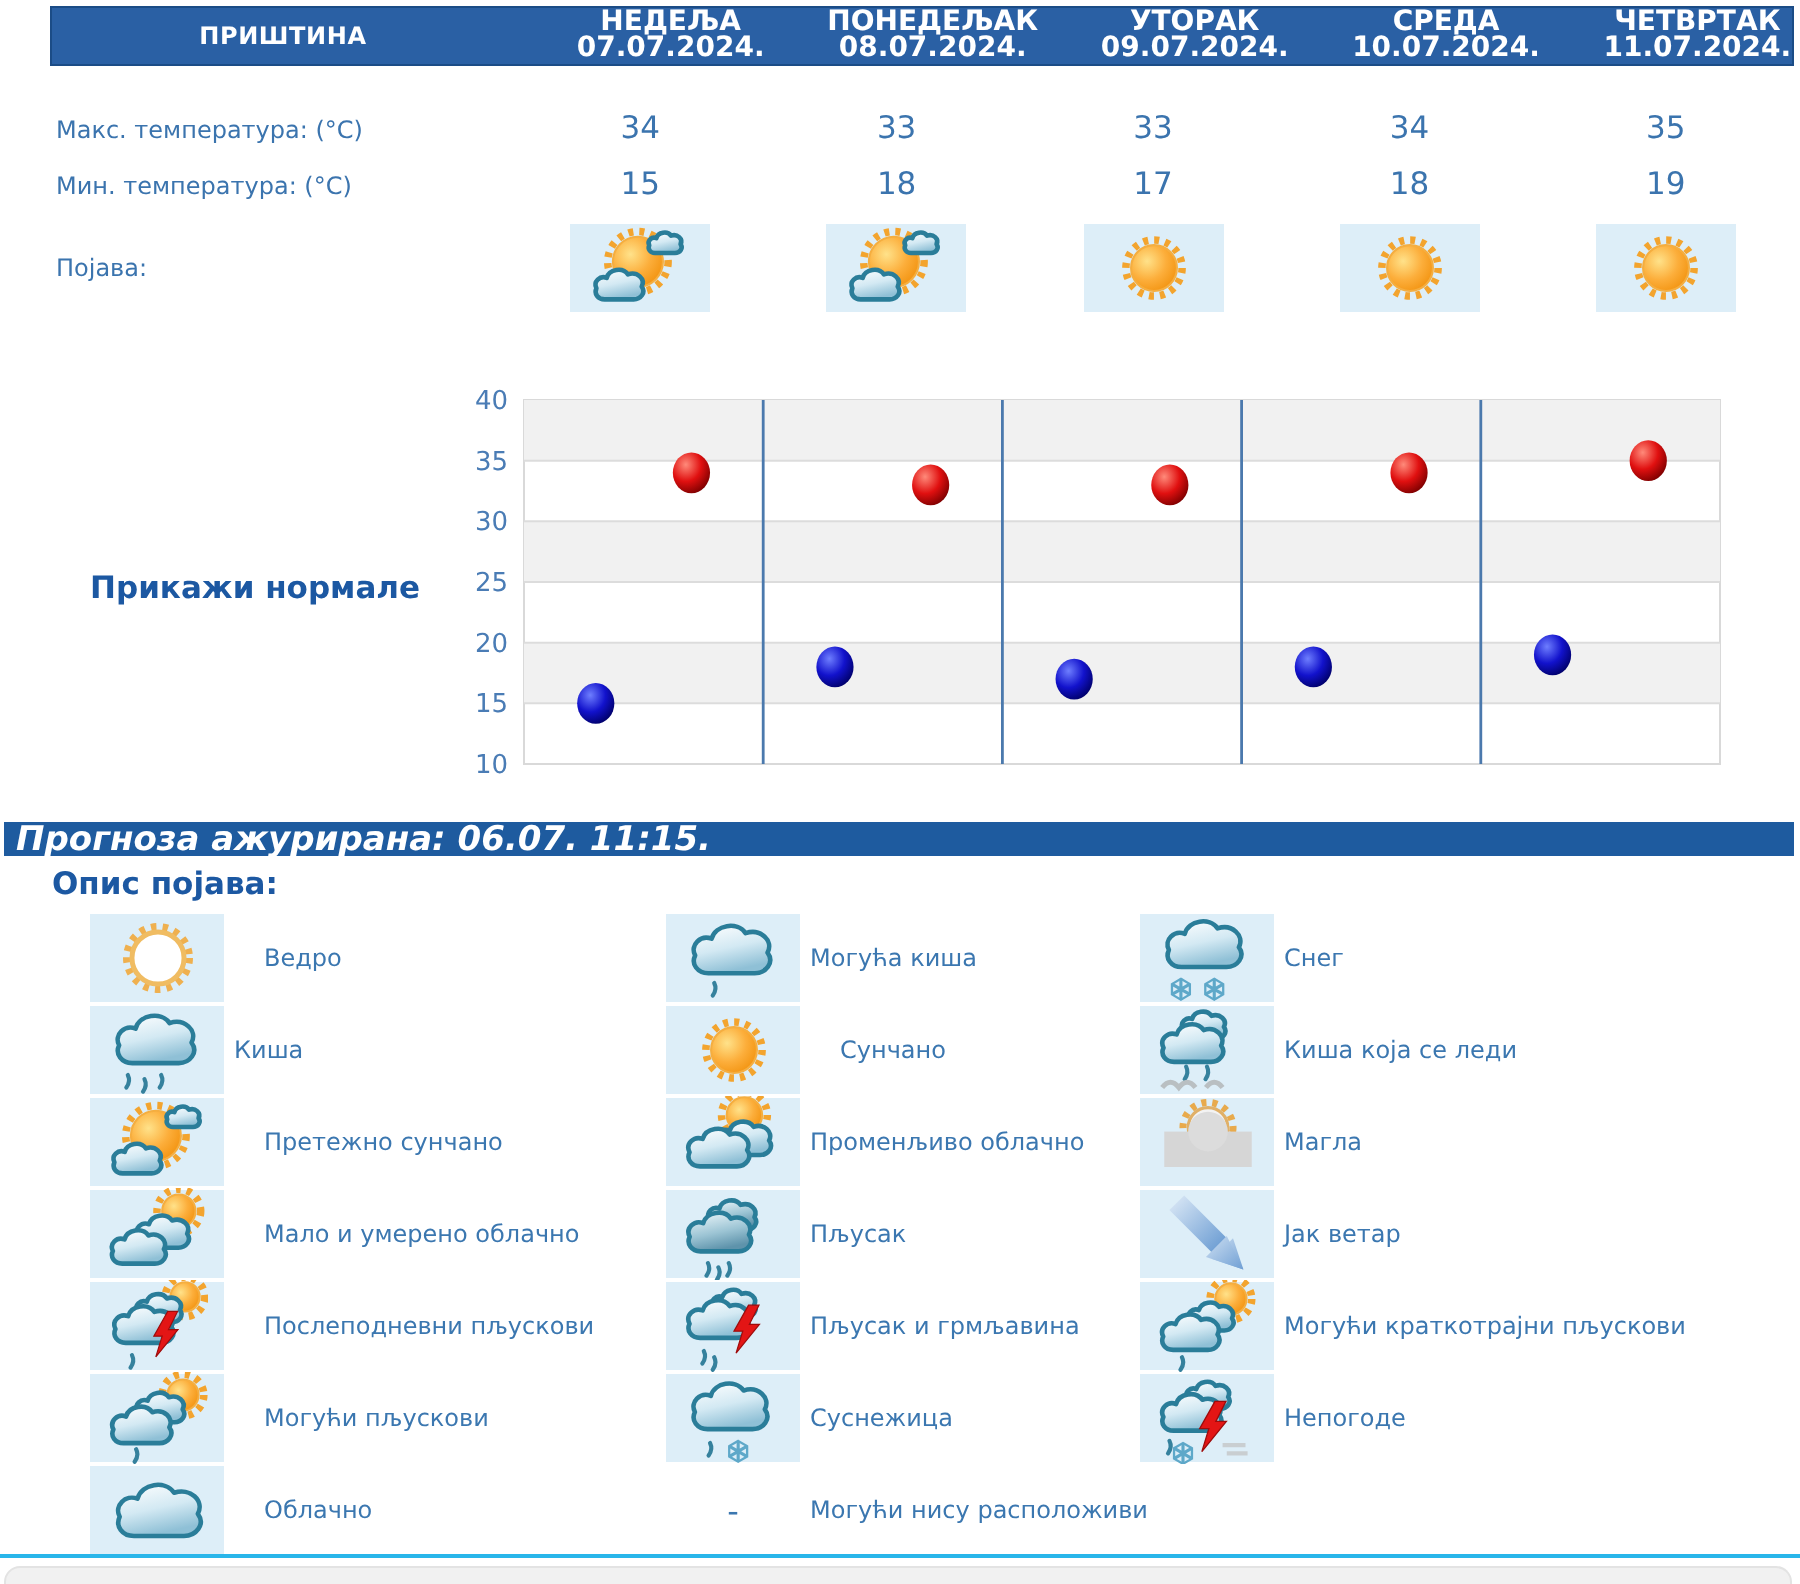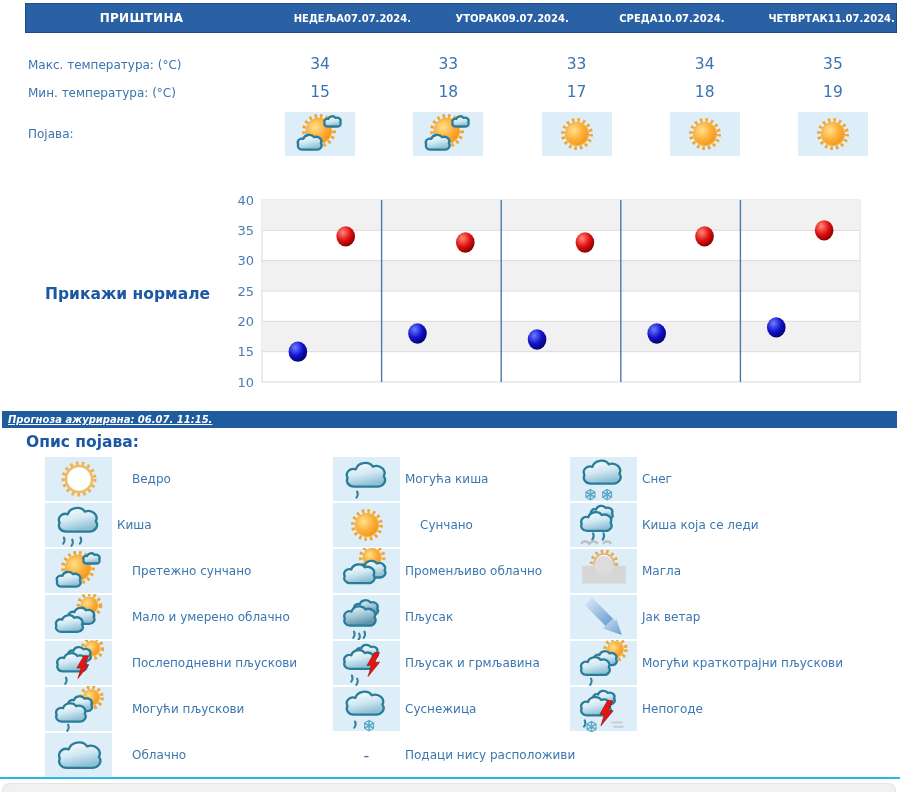--- a/index.html
+++ b/index.html
@@ -3,39 +3,39 @@
 <meta charset="utf-8">
 <style>
   html,body{margin:0;padding:0;background:#fff;}
   .page{position:relative;width:900px;height:792px;background:#ffffff;overflow:hidden;
         font-family:"DejaVu Sans",sans-serif;}
   
   .hdr-row{position:absolute;left:25px;top:3px;width:872px;height:30px;display:flex;
            background:#2a60a4;border:1px solid #1b4c86;box-sizing:border-box;gap:31px;}
   .city-cell{width:231px;display:flex;align-items:center;justify-content:center;
              color:#fff;font-size:12px;font-weight:bold;letter-spacing:.3px;}
-  .day-cell{flex:1;display:flex;flex-direction:row;align-items:center;justify-content:center;
-            color:#fff;font-size:10px;font-weight:bold;line-height:13px;}
+  .day-cell{flex:1;display:flex;flex-direction:column;align-items:center;justify-content:center;
+            color:#fff;font-size:14px;font-weight:bold;line-height:13px;}
   .val-row{position:absolute;left:25px;width:872px;height:28px;display:flex;align-items:center;}
   .val-row .spacer{width:231px;}
   .val-row .cell{flex:1;text-align:center;font-size:15.5px;color:#3b74ae;}
   .row-label{position:absolute;left:28px;font-size:12px;color:#3b74ae;}
   .app-row{position:absolute;left:25px;top:112px;width:872px;height:44px;display:flex;}
   .app-row .spacer{width:231px;}
   .app-row .cell{flex:1;display:flex;align-items:center;justify-content:center;}
   .tile{width:70px;height:44px;background:#ddeef8;display:flex;align-items:center;justify-content:center;}
   .wicon{width:50px;height:46px;display:block;}
   
   .show-normals{position:absolute;left:45px;top:285px;width:180px;
                 font-size:15.5px;font-weight:bold;color:#1c58a2;cursor:pointer;}
   .chart-wrap{position:absolute;left:228px;top:190px;width:645px;height:205px;}
   
   .status-bar{position:absolute;left:2px;top:411px;width:895px;height:17px;background:#1e5b9f;
               display:flex;align-items:center;}
-  .status-bar span{color:#fff;font-size:10px;font-weight:bold;font-style:italic;padding-left:6px;text-decoration:underline;}
+  .status-bar span{color:#fff;font-size:17px;font-weight:bold;font-style:italic;padding-left:6px;}
   
   .legend-title{position:absolute;left:26px;top:433px;font-size:15.5px;font-weight:bold;color:#1c58a2;}
   .legend-grid{position:absolute;left:45px;top:456px;width:840px;display:grid;
                grid-template-columns:288px 237px 1fr;grid-auto-rows:46px;}
   .legend-item{display:flex;align-items:center;}
   .legend-item .ltile{width:67px;height:44px;background:#ddeef8;flex:0 0 auto;
                       display:flex;align-items:center;justify-content:center;}
   .legend-item .ltile.no-bg{background:transparent;}
   .legend-item .llabel{font-size:12px;color:#3b77b0;white-space:nowrap;}
   .legend-item.c0 .llabel{margin-left:20px;}
@@ -87,20 +87,24 @@
 <div class="page">
 
   <div class="hdr-row">
     <div class="city-cell">ПРИШТИНА</div>
 
   <div class="day-cell">
         <span>НЕДЕЉА</span>
         <span>07.07.2024.</span>
       </div>
       <div class="day-cell">
+        <span>ПОНЕДЕЉАК</span>
+        <span>08.07.2024.</span>
+      </div>
+      <div class="day-cell">
         <span>УТОРАК</span>
         <span>09.07.2024.</span>
       </div>
       <div class="day-cell">
         <span>СРЕДА</span>
         <span>10.07.2024.</span>
       </div>
       <div class="day-cell">
         <span>ЧЕТВРТАК</span>
         <span>11.07.2024.</span>
@@ -555,19 +559,19 @@
               <path d="M11 31 C5 31 1.5 26 3.8 21.3 C0.8 15.6 6.8 9.9 12.8 12.2 C14.8 4.6 26.8 2.6 31.3 9.2 C39.3 6.4 46.8 13.2 43.3 19.8 C47.3 25.2 42.3 31 36.3 31 Z" fill="url(#gradCloud)" stroke="#2a7d99" stroke-width="2.32" stroke-linejoin="round"></path>
             </g>
           </svg>
         </div>
         <span class="llabel">Облачно</span>
       </div>
       <div class="legend-item c2">
         <div class="ltile no-bg">
           <span class="dash-glyph">-</span>
         </div>
-        <span class="llabel">Подаци нису расположиви</span>
+        <span class="llabel">Могући нису расположиви</span>
       </div>
     </div>
 
   <div class="cyan-line"></div>
   <div class="bottom-strip"></div>
 </div>
 
 </body></html>

